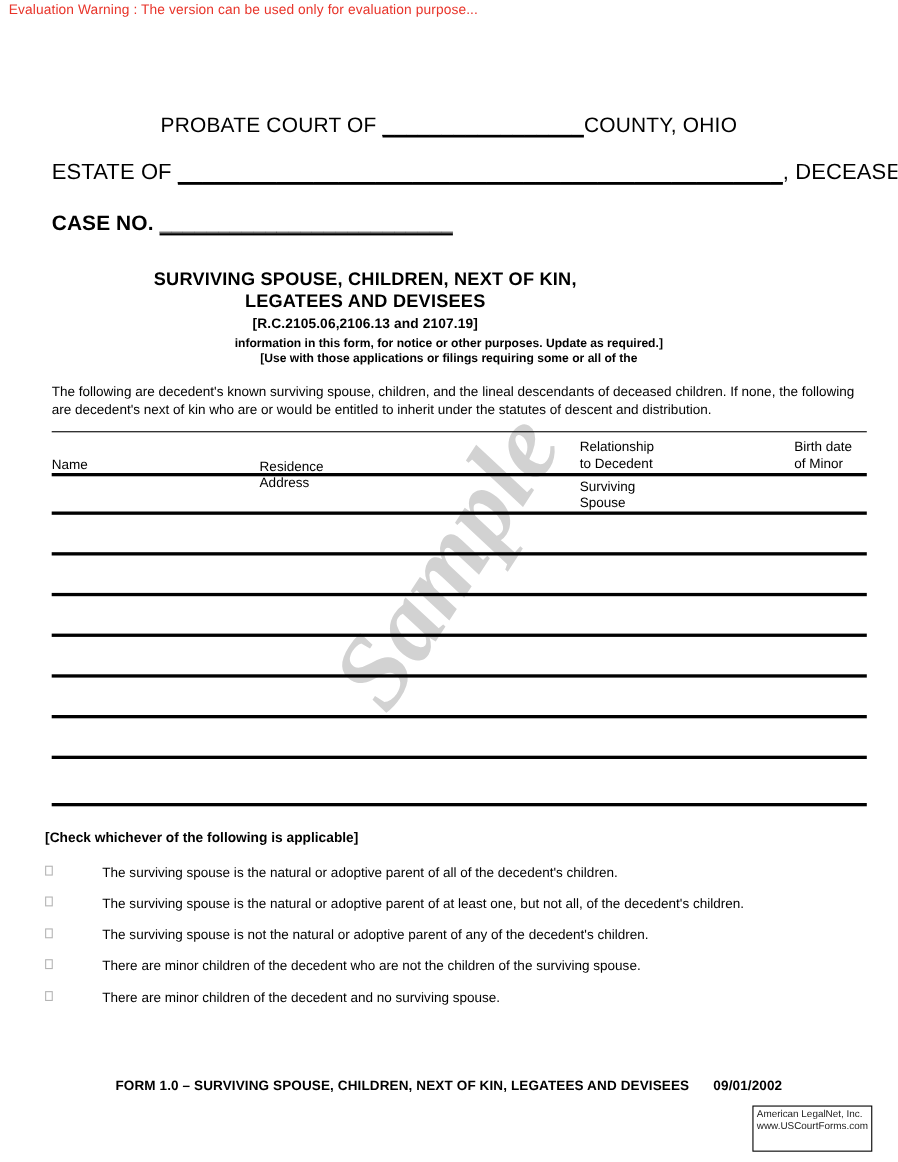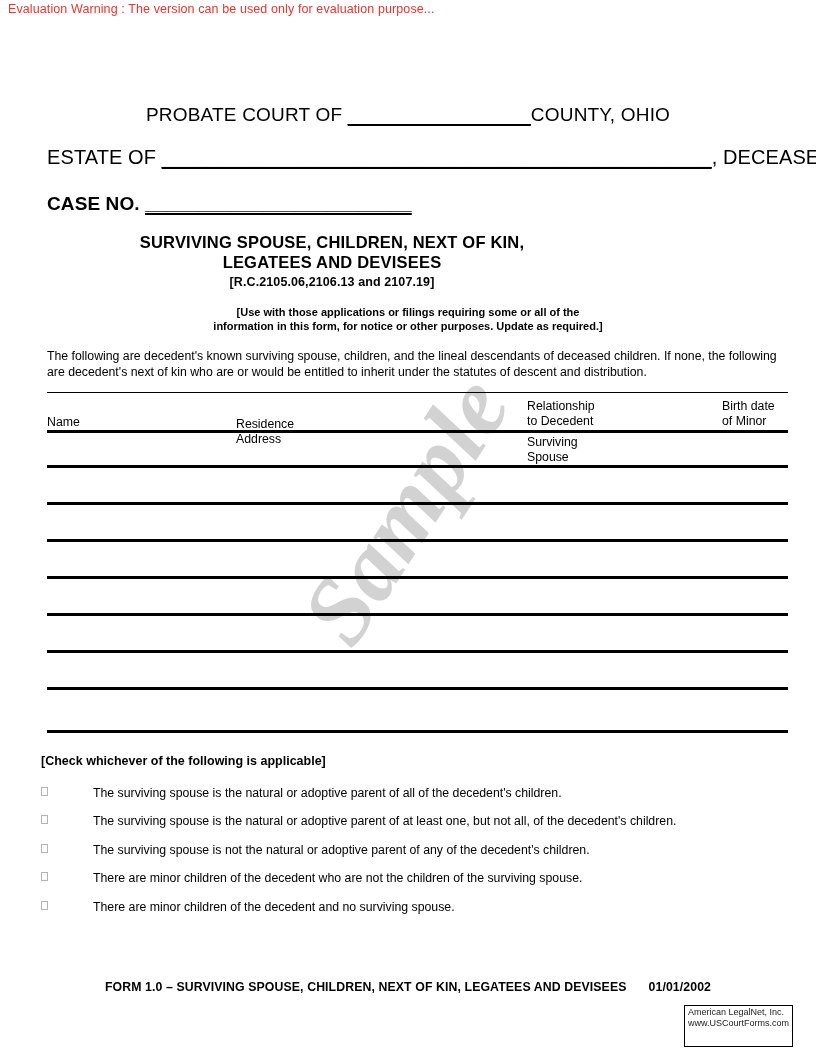--- a/index.html
+++ b/index.html
@@ -95,21 +95,21 @@
   .blank {
     text-decoration: underline;
     text-decoration-thickness: 2px;
     text-underline-offset: 3px;
   }
 
   
   .title-block {
     position: absolute;
     left: 0;
-    top: 232px;
+    top: 244px;
     width: 664px;
     text-align: center;
   }
   .title-l1, .title-l2 {
     font-size: 16.5px;
     font-weight: bold;
     line-height: 20px;
     letter-spacing: 0.2px;
   }
   .citation {
@@ -244,22 +244,22 @@
 
     <div class="case-line"><span>CASE NO. </span><span class="blank">_________________________</span></div>
 
     <div class="title-block">
       <div class="title-l1">SURVIVING SPOUSE, CHILDREN, NEXT OF KIN,</div>
       <div class="title-l2">LEGATEES AND DEVISEES</div>
       <div class="citation">[R.C.2105.06,2106.13 and 2107.19]</div>
     </div>
 
     <div class="use-note">
+      <div>information in this form, for notice or other purposes. Update as required.]</div>
       <div>[Use with those applications or filings requiring some or all of the</div>
-      <div>information in this form, for notice or other purposes. Update as required.]</div>
     </div>
 
     <div class="intro">The following are decedent's known surviving spouse, children, and the lineal descendants of deceased children. If none, the following are decedent's next of kin who are or would be entitled to inherit under the statutes of descent and distribution.</div>
 
     <div class="tbl">
 
       <div class="rule thin" style="top:0px;"></div>
 
       <div class="cell col-name" style="top:7px;">Name</div>
       <div class="cell col-res" style="top:25px;">Residence
@@ -301,19 +301,19 @@
     </div>
     <div class="check-item" style="top:871px;">
       <span class="check-box"></span>
       <span class="check-label">There are minor children of the decedent who are not the children of the surviving spouse.</span>
     </div>
     <div class="check-item" style="top:900px;">
       <span class="check-box"></span>
       <span class="check-label">There are minor children of the decedent and no surviving spouse.</span>
     </div>
 
-    <div class="footer"><span>FORM 1.0 – SURVIVING SPOUSE, CHILDREN, NEXT OF KIN, LEGATEES AND DEVISEES</span><span class="date">01/01/2002</span></div>
+    <div class="footer"><span>FORM 1.0 – SURVIVING SPOUSE, CHILDREN, NEXT OF KIN, LEGATEES AND DEVISEES</span><span class="date">09/01/2002</span></div>
 
     <div class="legalnet">American LegalNet, Inc.
 www.USCourtForms.com</div>
 
   </div>
 </div>
 
 </body></html>

